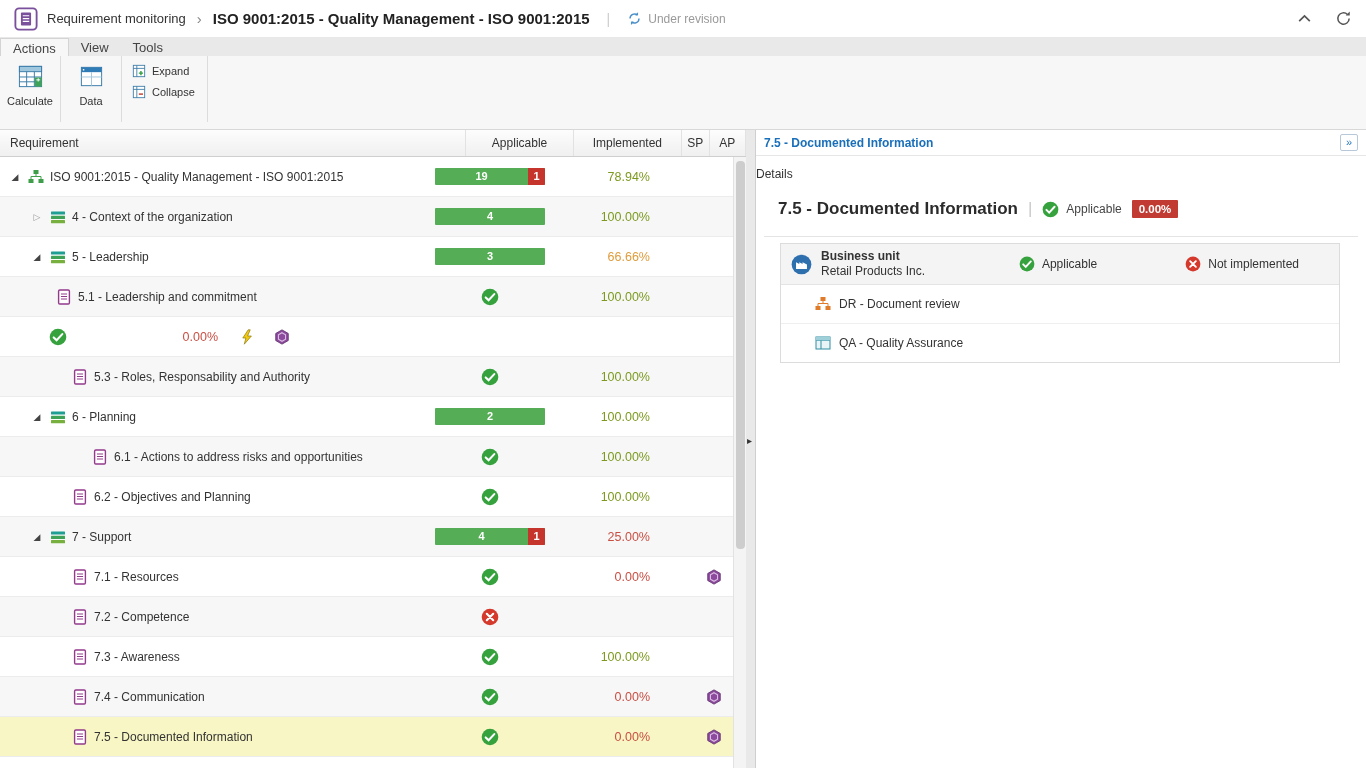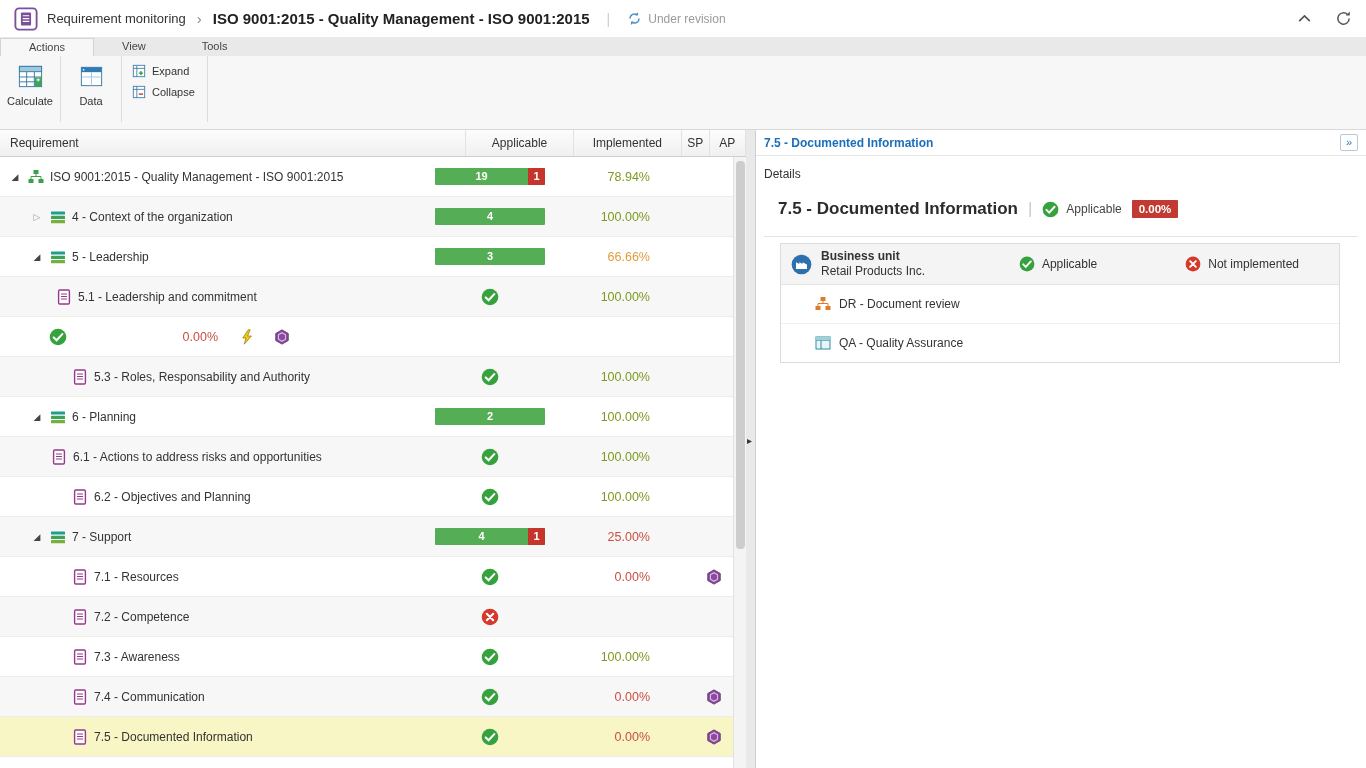--- a/index.html
+++ b/index.html
@@ -14,21 +14,21 @@
   .page-title{font-size:15px;font-weight:bold;color:#222;white-space:nowrap}
   .title-sep{color:#ccc;margin:0 8px;font-size:14px}
   .status{display:flex;align-items:center;gap:6px;color:#9a9a9a;font-size:12px}
   .status svg{width:15px;height:15px;display:block}
   .topbar-right{margin-left:auto;display:flex;gap:22px;align-items:center}
   .tb-icon{cursor:pointer}
   .tb-icon svg{width:17px;height:17px;display:block}
 
   
   .menubar{height:18px;background:#e9e9e9;display:flex;align-items:stretch}
-  .mtab{padding:2px 28px;font-size:11px;color:#444;cursor:pointer}
+  .mtab{padding:2px 12px;font-size:13px;color:#444;cursor:pointer}
   .mtab.active{background:#f7f7f7;border:1px solid #d4d4d4;border-bottom:none}
 
   
   .toolbar{height:74px;background:#f7f7f7;border-bottom:1px solid #d8d8d8;display:flex;align-items:flex-start}
   .tgroup{display:flex;align-items:flex-start;height:66px;border-right:1px solid #dcdcdc;padding:0 2px}
   .bigbtn{width:56px;display:flex;flex-direction:column;align-items:center;gap:5px;padding-top:7px;cursor:pointer;font-size:11px;color:#333}
   .bigbtn svg{width:27px;height:27px;display:block}
   .smallcol{display:flex;flex-direction:column;gap:7px;padding:8px 10px 0 8px}
   .smallbtn{display:flex;align-items:center;gap:6px;font-size:11px;color:#333;cursor:pointer}
   .smallbtn svg{width:14px;height:14px;display:block}
@@ -64,21 +64,21 @@
   .c-sp{width:30px;display:flex;justify-content:center}
   .c-ap{width:39px;display:flex;justify-content:center}
   .c-sp svg,.c-ap svg{width:16px;height:16px;display:block}
   .vscroll{position:absolute;top:27px;right:0;bottom:0;width:13px;background:#f4f4f4;border-left:1px solid #e2e2e2}
   .vthumb{position:absolute;top:4px;left:2px;width:9px;height:388px;background:#cdcdcd;border-radius:4px;cursor:pointer}
 
   
   .rp-titlebar{height:26px;display:flex;align-items:center;padding:0 8px;border-bottom:1px solid #e6e6e6}
   .rp-title{color:#1a6fba;font-weight:bold;font-size:12px}
   .rp-expand{margin-left:auto;width:18px;height:17px;border:1px solid #b7c8da;color:#2b78c2;font-size:11px;line-height:15px;text-align:center;cursor:pointer;border-radius:2px;background:#fff}
-  .rp-details{display:flex;align-items:center;gap:9px;padding:11px 8px 0 8px}
+  .rp-details{display:flex;align-items:center;gap:9px;padding:11px 8px 0 0}
   .details-label{font-size:12px;color:#333}
   .dropdown{width:228px;height:22px;border:1px solid #8aa2b8;background:#fff;display:flex;align-items:stretch;cursor:pointer}
   .dd-text{flex:1;padding:3px 6px;font-size:12px;color:#222;white-space:nowrap;overflow:hidden}
   .dd-btn{width:18px;background:linear-gradient(#f6f6f6,#dadada);border-left:1px solid #b5b5b5;display:flex;align-items:center;justify-content:center;font-size:7px;color:#444}
   .rp-heading{display:flex;align-items:center;padding:18px 8px 0 22px;gap:10px}
   .h-title{font-size:17px;font-weight:bold;color:#2b2b2b}
   .h-sep{color:#c9c9c9;font-size:17px;font-weight:normal}
   .h-check svg{width:17px;height:17px;display:block}
   .h-applicable{font-size:12px;color:#444;margin-left:-3px}
   .h-badge{background:#c23b33;color:#fff;font-size:11.5px;font-weight:bold;padding:3px 7px;border-radius:1px}
@@ -360,21 +360,21 @@
           <div class="c-app">
             <div class="bar">
               <span class="bar-val">2</span>
             </div>
           </div>
           <div class="c-imp pct-green">100.00%</div>
           <div class="c-sp"></div>
           <div class="c-ap"></div>
         </div>
         <div class="trow alt">
-          <div class="c-req" style="padding-left:31px">
+          <div class="c-req" style="padding-left:72px">
             <span class="exp"></span>
             <span class="ricon">
               <svg viewBox="0 0 16 16">
                 <rect x="2.6" y="1" width="10.8" height="14" rx="1.2" fill="#fff" stroke="#943a8c" stroke-width="1.4"></rect>
                 <path d="M5 5h6M5 7.5h6M5 10h6" stroke="#943a8c" stroke-width="1.2"></path>
               </svg>
             </span>
             <span class="rlabel">6.1 - Actions to address risks and opportunities</span>
           </div>
           <div class="c-app">

